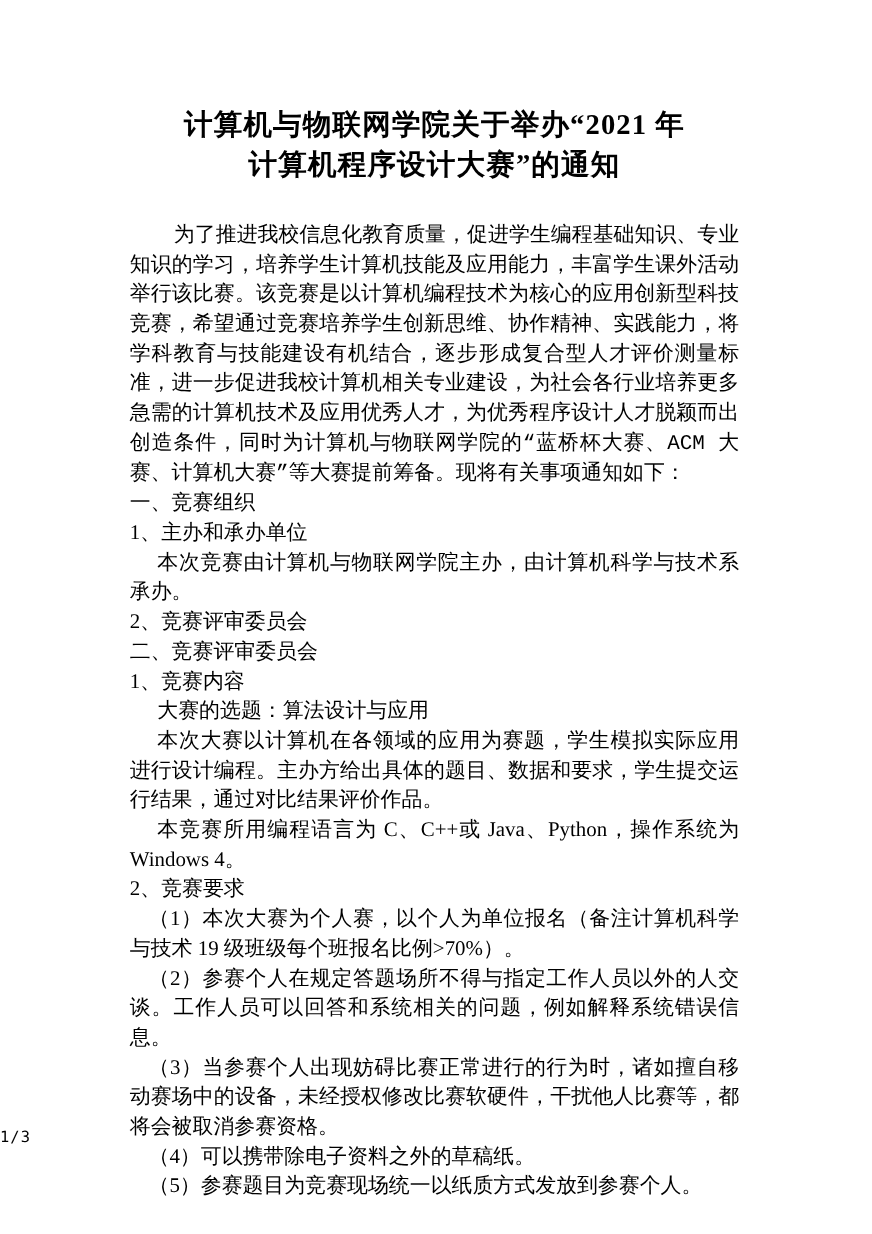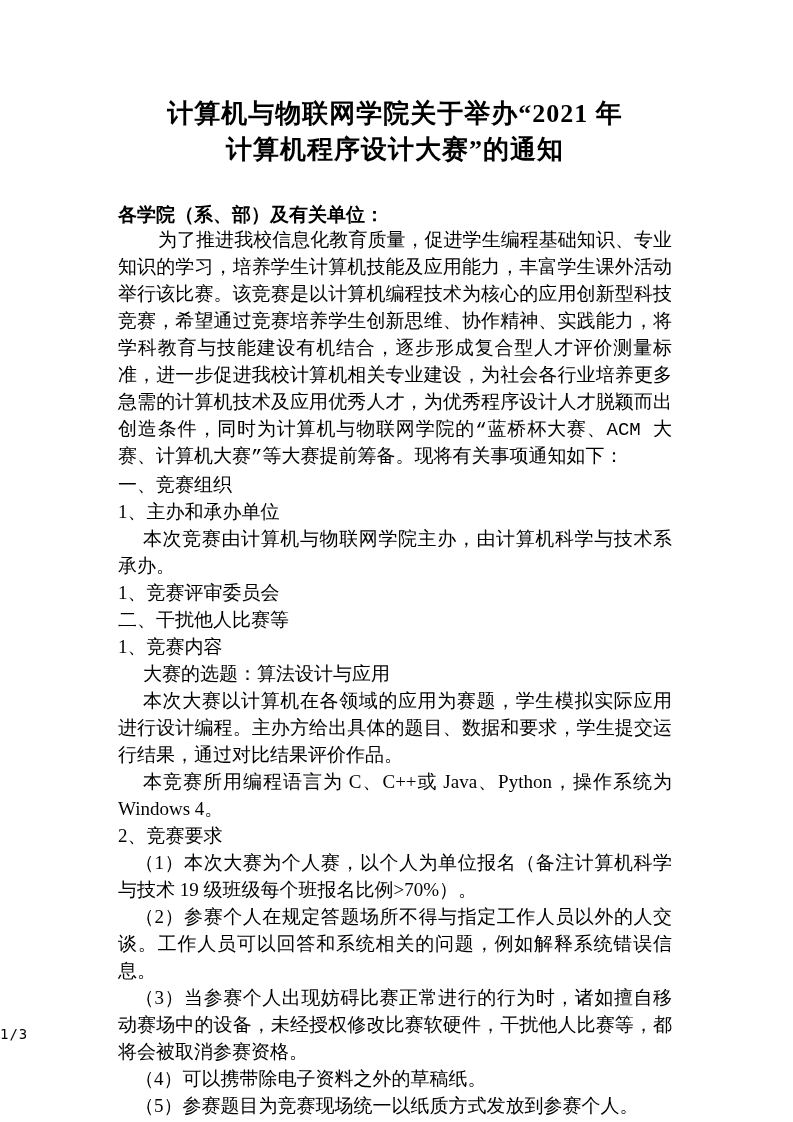--- a/index.html
+++ b/index.html
@@ -55,27 +55,26 @@
 <body>
 
 <div class="page">
 
   <header class="doc-title">
     <div>计算机与物联网学院关于举办“2021 年</div>
     <div>计算机程序设计大赛”的通知</div>
   </header>
 
   <main class="doc-body">
-    <p class="b">各学院（系、部）及有关单位：</p>
     <p class="ind2">为了推进我校信息化教育质量，促进学生编程基础知识、专业知识的学习，培养学生计算机技能及应用能力，丰富学生课外活动举行该比赛。该竞赛是以计算机编程技术为核心的应用创新型科技竞赛，希望通过竞赛培养学生创新思维、协作精神、实践能力，将学科教育与技能建设有机结合，逐步形成复合型人才评价测量标准，进一步促进我校计算机相关专业建设，为社会各行业培养更多急需的计算机技术及应用优秀人才，为优秀程序设计人才脱颖而出创造条件，同时为计算机与物联网学院的“蓝桥杯大赛、ACM 大赛、计算机大赛”等大赛提前筹备。现将有关事项通知如下：</p>
     <p class="h">一、竞赛组织</p>
     <p class="h">1、主办和承办单位</p>
     <p class="ind1">本次竞赛由计算机与物联网学院主办，由计算机科学与技术系承办。</p>
-    <p class="h">1、竞赛评审委员会</p>
-    <p class="h">二、干扰他人比赛等</p>
+    <p class="h">2、竞赛评审委员会</p>
+    <p class="h">二、竞赛评审委员会</p>
     <p class="h">1、竞赛内容</p>
     <p class="ind1">大赛的选题：算法设计与应用</p>
     <p class="ind1">本次大赛以计算机在各领域的应用为赛题，学生模拟实际应用进行设计编程。主办方给出具体的题目、数据和要求，学生提交运行结果，通过对比结果评价作品。</p>
     <p class="ind1">本竞赛所用编程语言为 C、C++或 Java、Python，操作系统为 Windows 4。</p>
     <p class="h">2、竞赛要求</p>
     <p class="list">（1）本次大赛为个人赛，以个人为单位报名（备注计算机科学与技术 19 级班级每个班报名比例&gt;70%）。</p>
     <p class="list">（2）参赛个人在规定答题场所不得与指定工作人员以外的人交谈。工作人员可以回答和系统相关的问题，例如解释系统错误信息。</p>
     <p class="list">（3）当参赛个人出现妨碍比赛正常进行的行为时，诸如擅自移动赛场中的设备，未经授权修改比赛软硬件，干扰他人比赛等，都将会被取消参赛资格。</p>
     <p class="list">（4）可以携带除电子资料之外的草稿纸。</p>
     <p class="list">（5）参赛题目为竞赛现场统一以纸质方式发放到参赛个人。</p>

